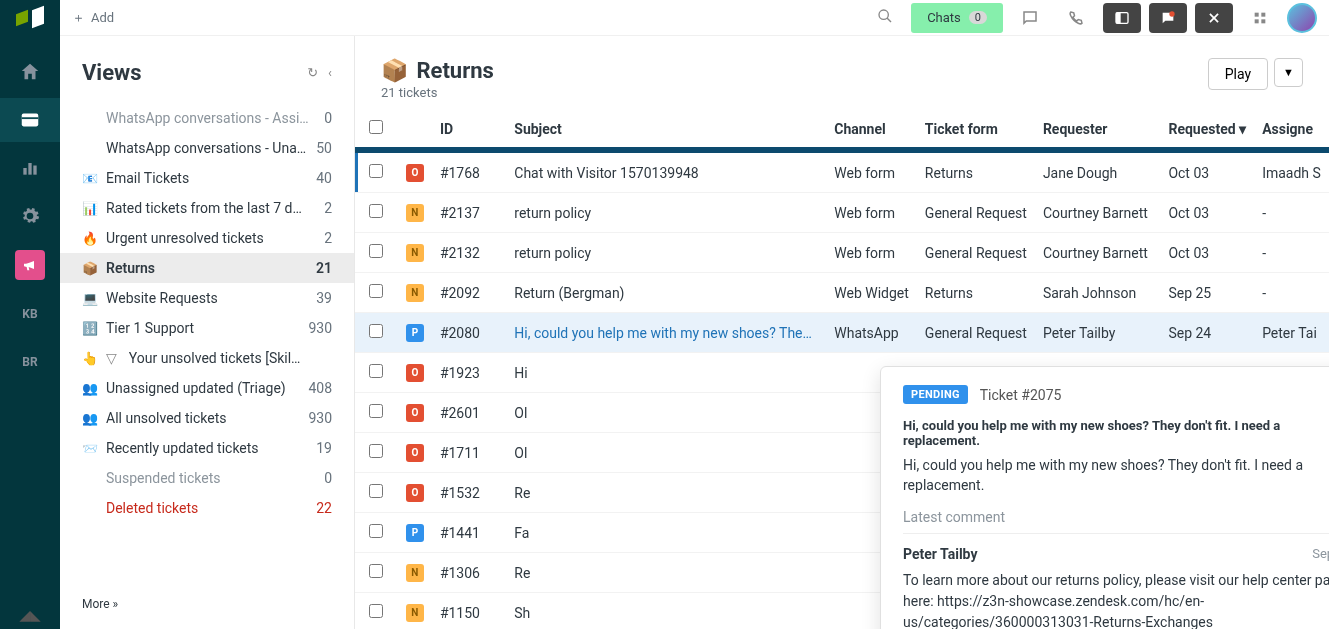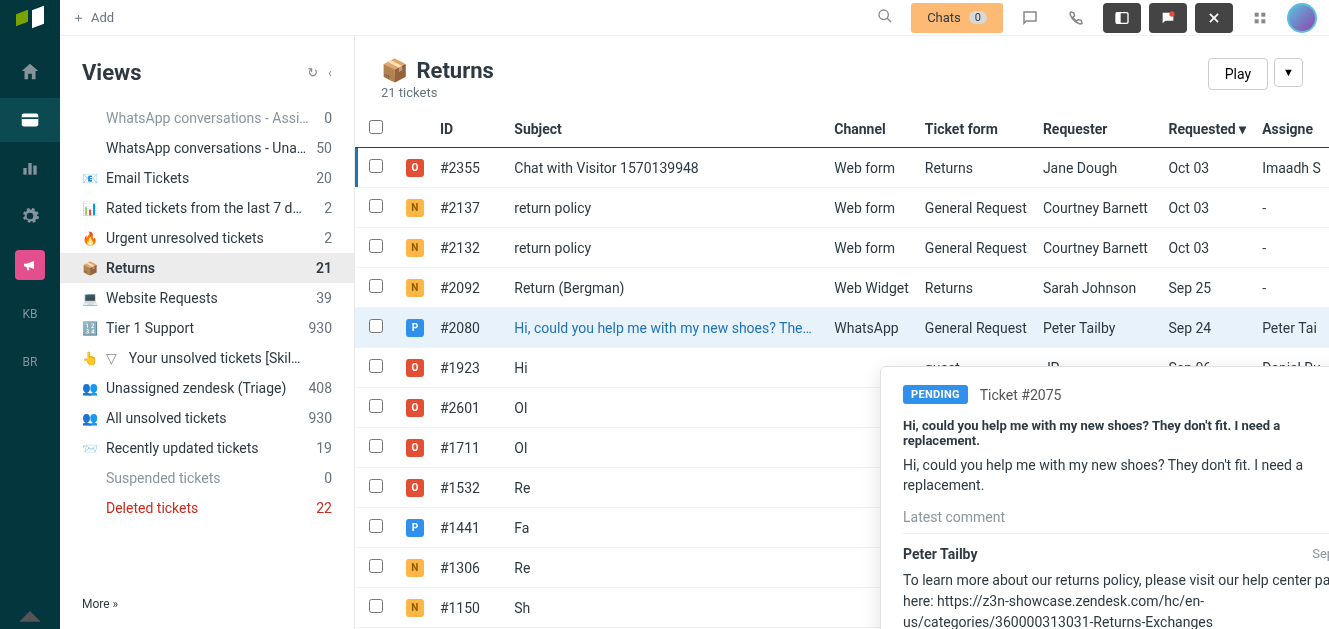--- a/index.html
+++ b/index.html
@@ -6,30 +6,30 @@
 body { width:1329px; height:629px; overflow:hidden; display:flex; background:#fff; color:#2f3941; }
 
 
 .rail { width:60px; background:#03363d; display:flex; flex-direction:column; align-items:center; padding-top:8px; gap:4px; flex-shrink:0; }
 .rail .logo { width:28px; height:28px; position:relative; margin-bottom:10px; }
 .rail .logo::before { content:""; position:absolute; left:0; top:4px; width:12px; height:12px; background:#78a300; transform:skewY(-20deg); }
 .rail .logo::after { content:""; position:absolute; right:0; top:0; width:12px; height:18px; background:#fff; transform:skewY(-20deg); }
 .rail-item { width:60px; height:44px; display:flex; align-items:center; justify-content:center; color:#87929d; cursor:pointer; font-size:20px; }
 .rail-item.active { background:#0c4a52; color:#fff; }
 .rail-item.accent { background:#e34f8c; color:#fff; width:30px; height:30px; border-radius:4px; margin:8px 0; }
-.rail-item.txt { font-size:12px; font-weight:400; }
+.rail-item.txt { font-size:12px; font-weight:700; }
 .rail-spacer { flex:1; }
 .rail-bottom { width:60px; height:28px; display:flex; align-items:center; justify-content:center; color:#555; font-size:14px; }
 
 
 .main { flex:1; display:flex; flex-direction:column; min-width:0; }
 .topbar { height:36px; display:flex; align-items:center; padding:0 12px; gap:8px; border-bottom:1px solid #f0f0f0; }
 .add-btn { display:flex; align-items:center; gap:6px; color:#68737d; font-size:13px; cursor:pointer; }
 .topbar .spacer { flex:1; }
-.chats-pill { background:#fdba74; height:30px; padding:0 16px; display:flex; align-items:center; gap:8px; border-radius:3px; font-size:13px; color:#2f3941; }
+.chats-pill { background:#86efac; height:30px; padding:0 16px; display:flex; align-items:center; gap:8px; border-radius:3px; font-size:13px; color:#2f3941; }
 .chats-pill .badge { background:#d8d8d8; border-radius:10px; padding:0 6px; font-size:11px; }
 .top-icon { width:38px; height:30px; border:1px solid #ddd; border-radius:4px; display:flex; align-items:center; justify-content:center; color:#666; cursor:pointer; font-size:15px; }
 .top-icon.plain { border:none; color:#888; }
 .top-icon.dark { background:#444; color:#fff; border:none; }
 .avatar { width:30px; height:30px; border-radius:50%; background:linear-gradient(135deg,#5bc0de,#8e44ad); border:2px solid #5bc0de; }
 .search-btn { color:#888; font-size:16px; padding:0 10px; cursor:pointer; }
 
 
 .body { flex:1; display:flex; min-height:0; }
 
@@ -53,21 +53,21 @@
 
 .table-area { flex:1; display:flex; flex-direction:column; min-width:0; position:relative; }
 .table-head { display:flex; align-items:flex-start; padding:22px 26px 10px; }
 .table-head .title-wrap { flex:1; }
 .table-head h1 { font-size:22px; font-weight:700; display:flex; align-items:center; gap:8px; }
 .table-head .sub { font-size:13px; color:#68737d; margin-top:2px; }
 .play-btn { border:1px solid #ccc; background:#fff; padding:7px 16px; border-radius:4px; font-size:14px; cursor:pointer; }
 .play-caret { border:1px solid #ccc; background:#fff; padding:7px 8px; border-radius:4px; font-size:11px; cursor:pointer; margin-left:6px; }
 
 table { width:100%; border-collapse:collapse; font-size:14px; }
-thead th { text-align:left; font-weight:700; padding:10px 8px; border-bottom:1px solid #0c4a6e; color:#2f3941; white-space:nowrap; }
+thead th { text-align:left; font-weight:700; padding:10px 8px; border-bottom:6px solid #0c4a6e; color:#2f3941; white-space:nowrap; }
 tbody td { padding:10px 8px; border-bottom:1px solid #f2f2f2; white-space:nowrap; overflow:hidden; text-overflow:ellipsis; }
 tbody tr.highlight td { background:#e8f2fb; }
 tbody tr.blue-edge td:first-child { box-shadow:inset 3px 0 0 #1f73b7; }
 .col-chk { width:44px; text-align:center; }
 .col-st { width:32px; }
 .col-id { width:76px; color:#2f3941; }
 .col-subj { max-width:320px; }
 .col-assn { max-width:80px; }
 .st { display:inline-block; width:18px; height:18px; border-radius:3px; color:#fff; font-size:10px; font-weight:700; text-align:center; line-height:18px; }
 .st.O { background:#e34f32; }
@@ -199,21 +199,21 @@
             <span class="cnt">0</span>
           </div>
           <div class="view-item">
             <span class="ico"></span>
             <span class="lbl">WhatsApp conversations - Unass…</span>
             <span class="cnt">50</span>
           </div>
           <div class="view-item">
             <span class="ico">📧</span>
             <span class="lbl">Email Tickets</span>
-            <span class="cnt">20</span>
+            <span class="cnt">40</span>
           </div>
           <div class="view-item">
             <span class="ico">📊</span>
             <span class="lbl">Rated tickets from the last 7 d…</span>
             <span class="cnt">2</span>
           </div>
           <div class="view-item">
             <span class="ico">🔥</span>
             <span class="lbl">Urgent unresolved tickets</span>
             <span class="cnt">2</span>
@@ -234,21 +234,21 @@
             <span class="cnt">930</span>
           </div>
           <div class="view-item">
             <span class="ico">👆</span>
             <span style="color:#888;margin-right:4px">▽</span>
             <span class="lbl">Your unsolved tickets [Skil…</span>
             <span class="cnt"></span>
           </div>
           <div class="view-item">
             <span class="ico">👥</span>
-            <span class="lbl">Unassigned zendesk (Triage)</span>
+            <span class="lbl">Unassigned updated (Triage)</span>
             <span class="cnt">408</span>
           </div>
           <div class="view-item">
             <span class="ico">👥</span>
             <span class="lbl">All unsolved tickets</span>
             <span class="cnt">930</span>
           </div>
           <div class="view-item">
             <span class="ico">📨</span>
             <span class="lbl">Recently updated tickets</span>
@@ -292,21 +292,21 @@
                 <th>Ticket form</th>
                 <th>Requester</th>
                 <th>Requested ▾</th>
                 <th class="col-assn">Assigne</th>
               </tr>
             </thead>
           <tbody id="tbody">
               <tr class="blue-edge">
                 <td class="col-chk"><input type="checkbox" style=""></td>
                 <td class="col-st"><span class="st O">O</span></td>
-                <td class="col-id">#2355</td>
+                <td class="col-id">#1768</td>
                 <td class="col-subj">Chat with Visitor 1570139948</td>
                 <td>Web form</td>
                 <td>Returns</td>
                 <td>Jane Dough</td>
                 <td>Oct 03</td>
                 <td class="col-assn">Imaadh S</td>
               </tr>
               <tr>
                 <td class="col-chk"><input type="checkbox" style=""></td>
                 <td class="col-st"><span class="st N">N</span></td>

